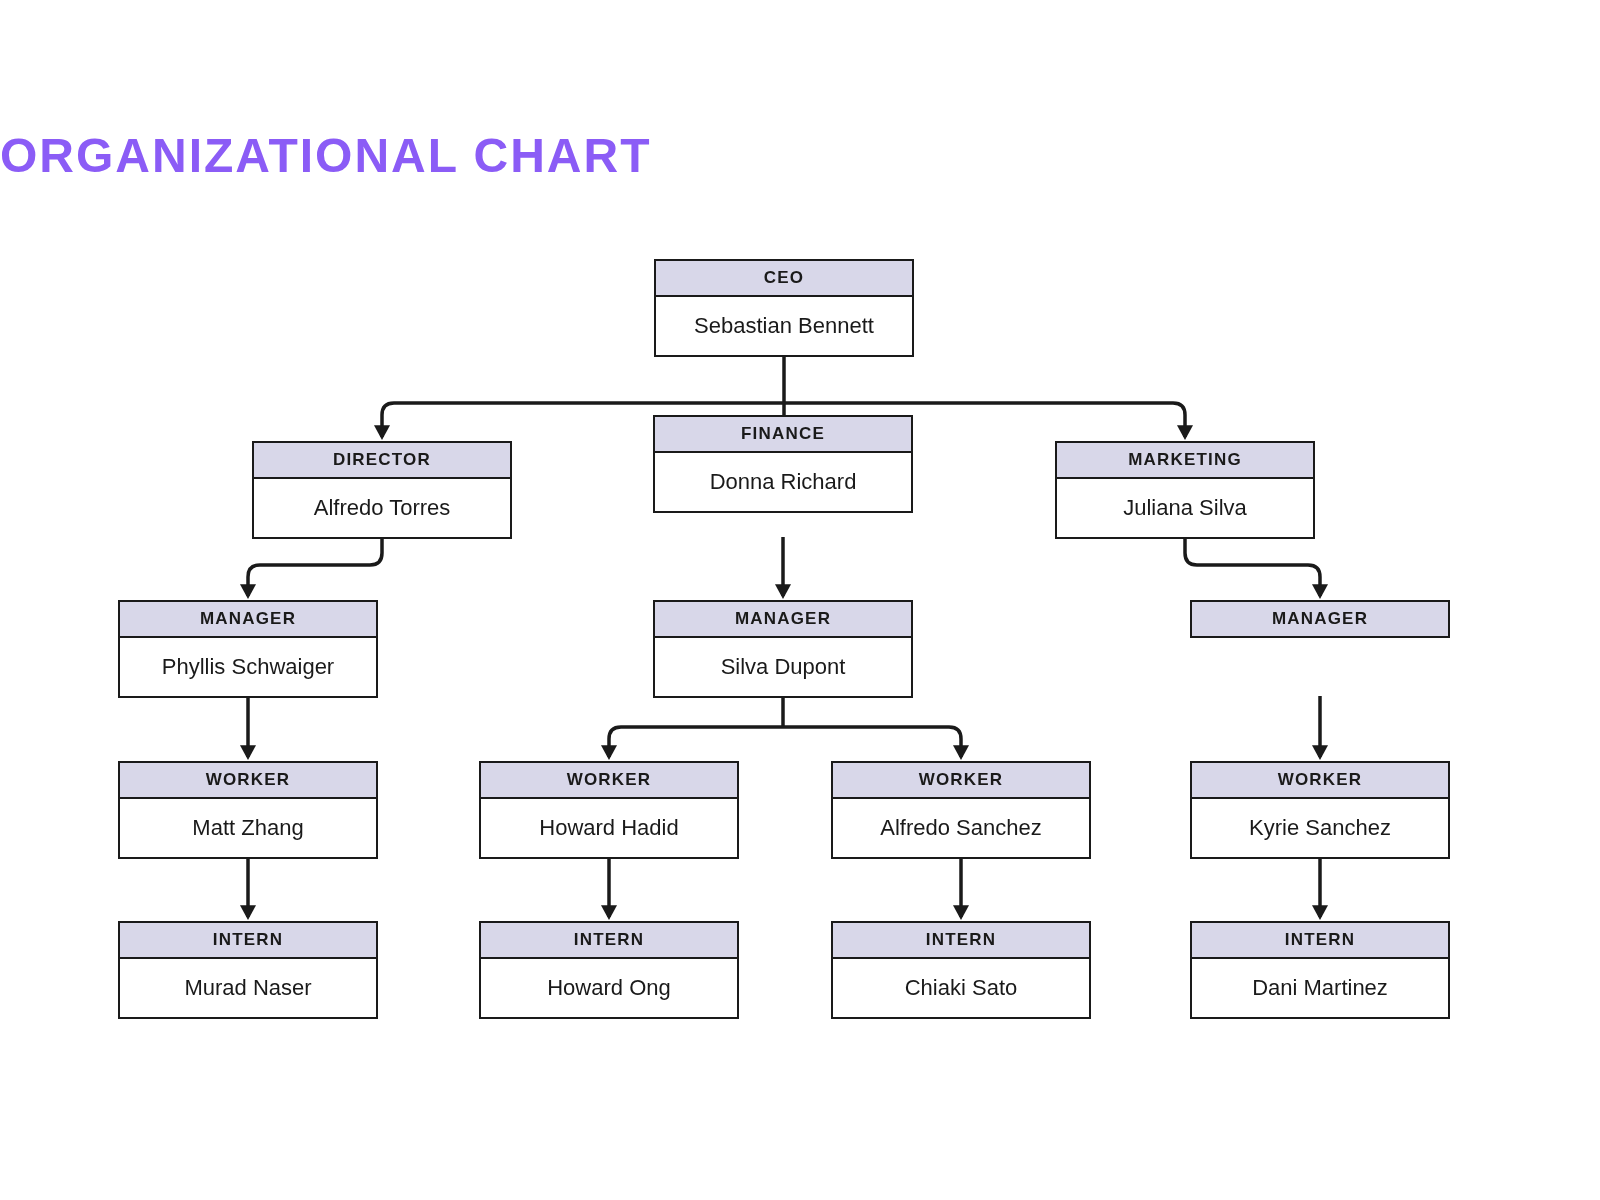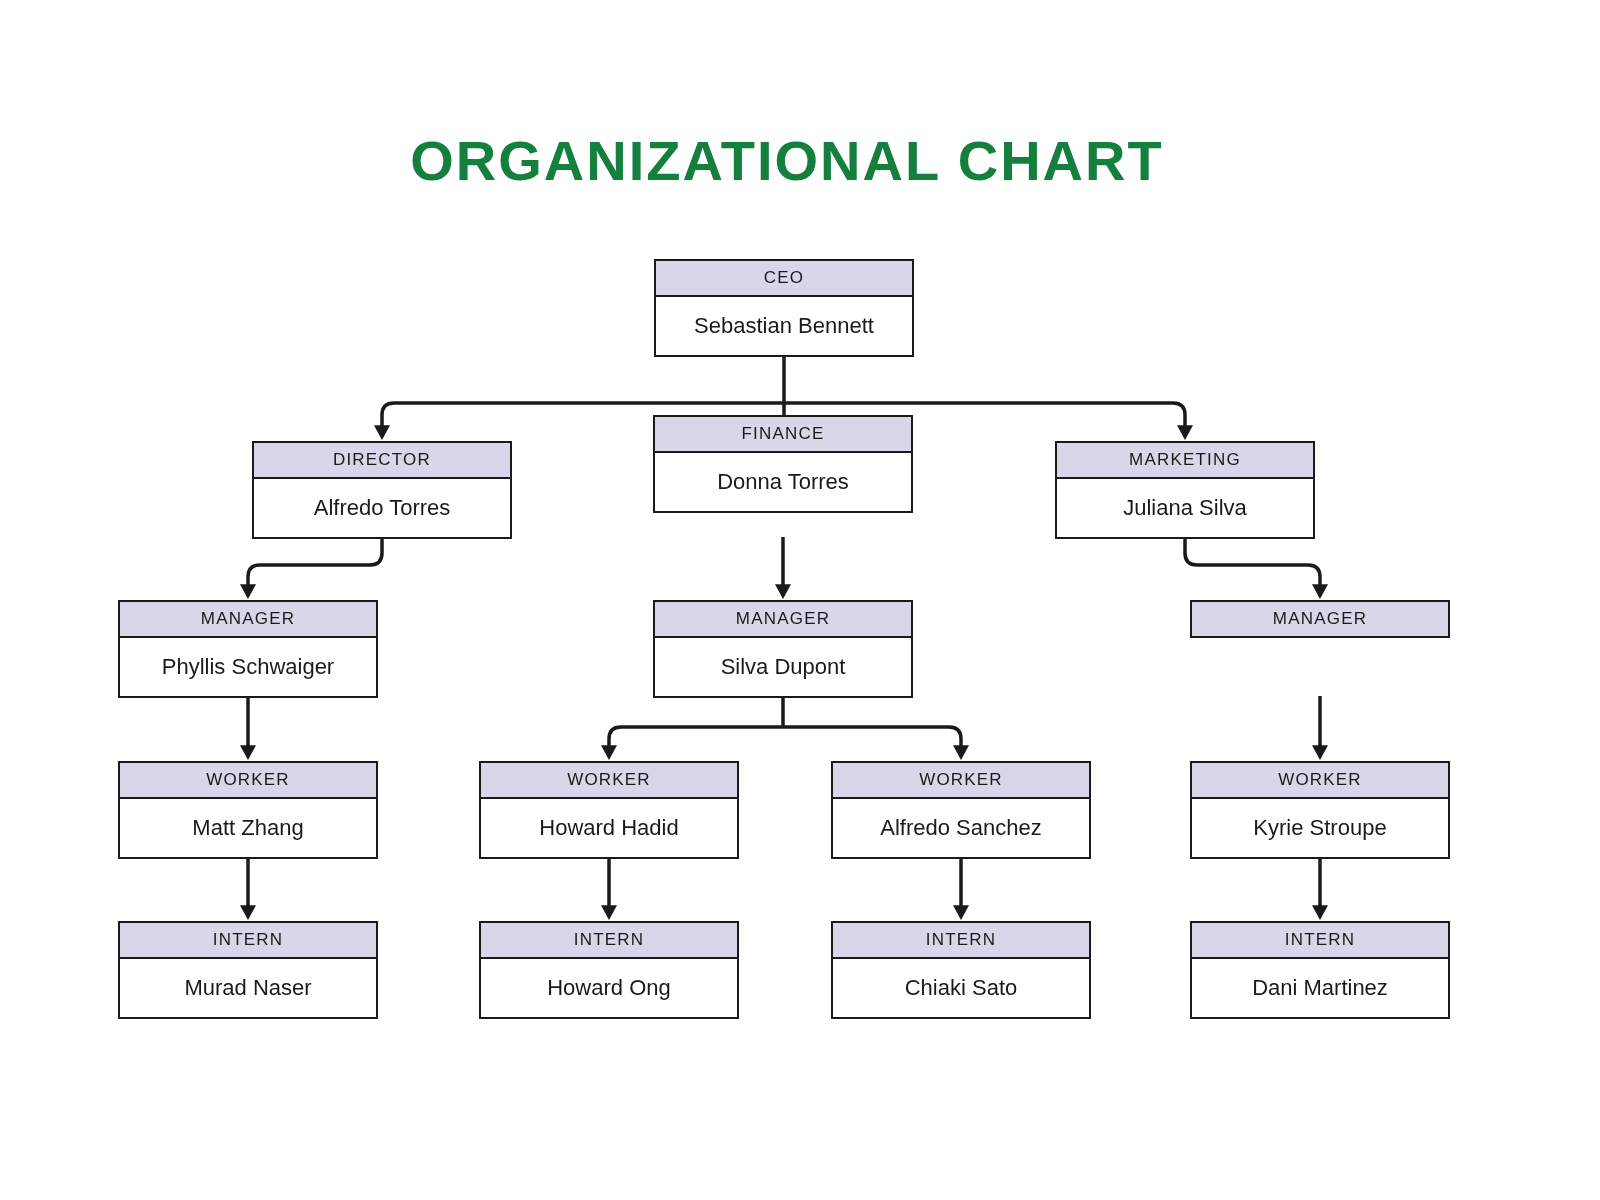--- a/index.html
+++ b/index.html
@@ -17,44 +17,43 @@
     background: var(--background);
     font-family: "Liberation Sans", sans-serif;
     color: var(--text);
     overflow: hidden;
   }
   .chart-title {
     position: absolute;
     top: 128px;
     left: 0;
     width: 1574px;
-    text-align: center;
-    font-size: 56px;
+    font-size: 48px;
     font-weight: bold;
     letter-spacing: 2px;
-    color: #15803d;
+    color: #8b5cf6;
   }
   .connectors {
     position: absolute;
     inset: 0;
     pointer-events: none;
   }
   .node {
     position: absolute;
     width: 260px;
   }
   .node-header {
     height: 38px;
     background: var(--header-fill);
     border: 2px solid var(--border);
     display: flex;
     align-items: center;
     justify-content: center;
     font-size: 17px;
-    font-weight: normal;
+    font-weight: bold;
     letter-spacing: 1.2px;
     text-transform: uppercase;
   }
   .node-body {
     height: 60px;
     background: var(--background);
     border: 2px solid var(--border);
     border-top: none;
     display: flex;
     align-items: center;
@@ -113,21 +112,21 @@
       </div>
     <div class="node-body">
         <span>Alfredo Torres</span>
       </div>
   </div>
   <div class="node" style="left:653px; top:415px;">
     <div class="node-header">
         <span>FINANCE</span>
       </div>
     <div class="node-body">
-        <span>Donna Torres</span>
+        <span>Donna Richard</span>
       </div>
   </div>
   <div class="node" style="left:1055px; top:441px;">
     <div class="node-header">
         <span>MARKETING</span>
       </div>
     <div class="node-body">
         <span>Juliana Silva</span>
       </div>
   </div>
@@ -176,21 +175,21 @@
       </div>
     <div class="node-body">
         <span>Alfredo Sanchez</span>
       </div>
   </div>
   <div class="node" style="left:1190px; top:761px;">
     <div class="node-header">
         <span>WORKER</span>
       </div>
     <div class="node-body">
-        <span>Kyrie Stroupe</span>
+        <span>Kyrie Sanchez</span>
       </div>
   </div>
 
   <div class="node" style="left:118px; top:921px;">
     <div class="node-header">
         <span>INTERN</span>
       </div>
     <div class="node-body">
         <span>Murad Naser</span>
       </div>

